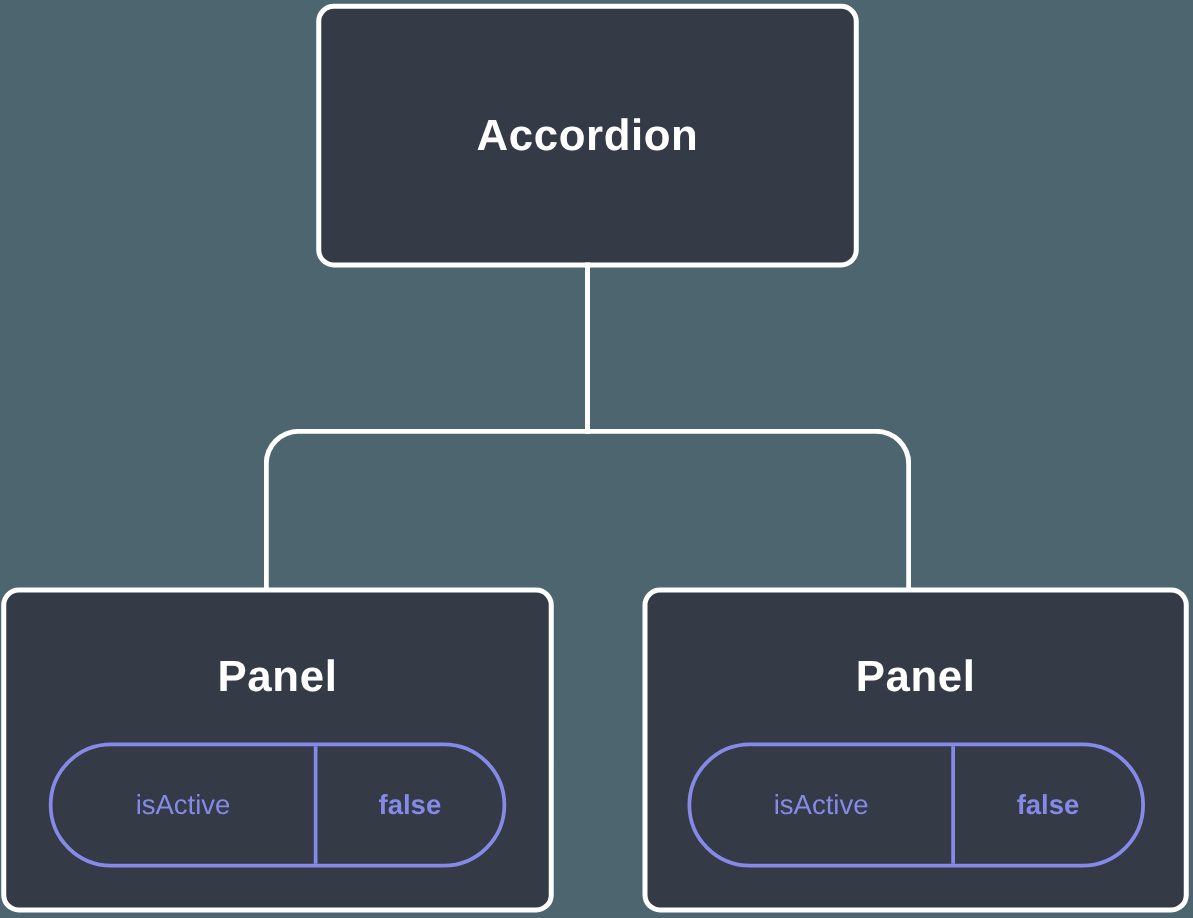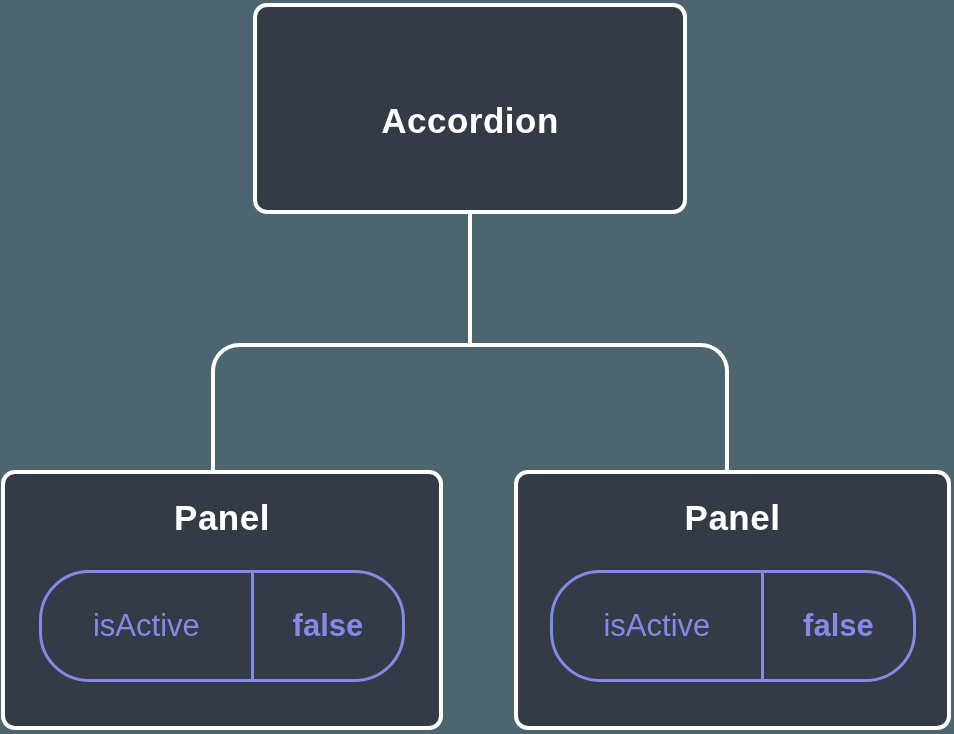--- a/index.html
+++ b/index.html
@@ -26,21 +26,20 @@
     background:var(--node-fill);
     border:4px solid var(--node-border);
     border-radius:14px;
   }
   .node-title{
     color:#FFFFFF;
     font-size:35px;
     font-weight:bold;
     letter-spacing:.5px;
     text-align:center;
-    margin-top:24px;
   }
   
   .root-node{
     left:253px; top:3px;
     width:434px; height:211px;
     display:flex;
     align-items:center;
     justify-content:center;
   }
   
@@ -60,38 +59,39 @@
     border-right:4px solid var(--node-border);
     border-radius:28px 28px 0 0;
   }
   
   .panel-node{
     top:470px;
     height:260px;
     display:flex;
     flex-direction:column;
     align-items:center;
+    padding-top:48px;
   }
   .panel-left{ left:1px;  width:442px; }
   .panel-right{ left:514px; width:437px; }
   .panel-node .node-title{
     height:40px;
     line-height:40px;
   }
   .state-pill{
     box-sizing:border-box;
     margin-top:32px;
     width:366px;
-    height:112px;
+    height:100px;
     border:3px solid var(--accent);
     border-radius:50px;
     display:flex;
     align-items:stretch;
     color:var(--accent);
-    font-size:31px;
+    font-size:22px;
   }
   .pill-cell{
     display:flex;
     align-items:center;
     justify-content:center;
   }
   .pill-key{ flex:0 0 58%; }
   .pill-value{
     flex:1 1 auto;
     border-left:3px solid var(--accent);

